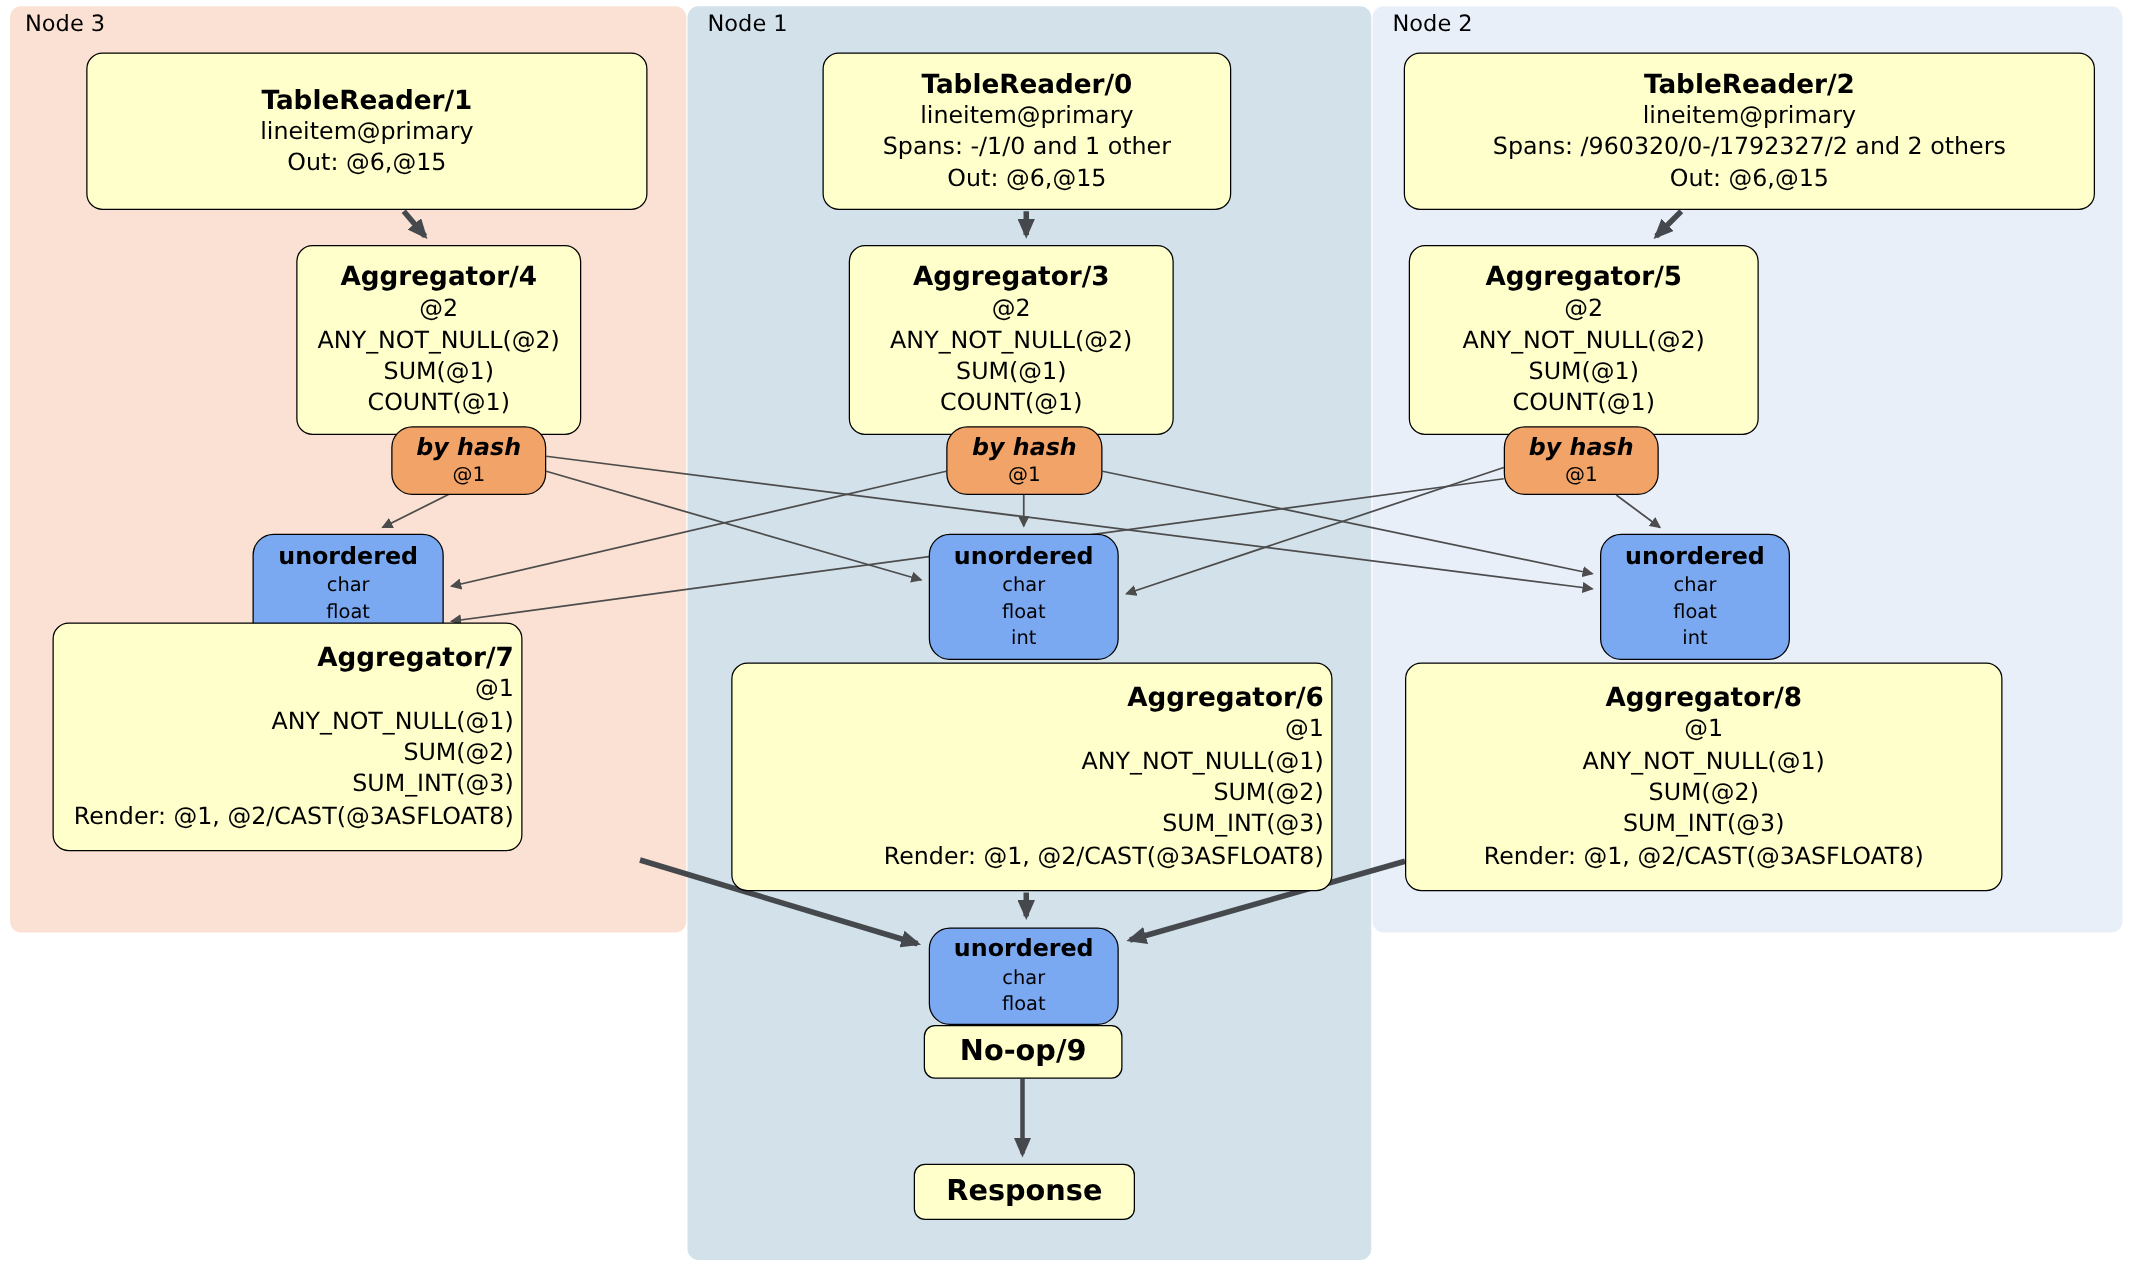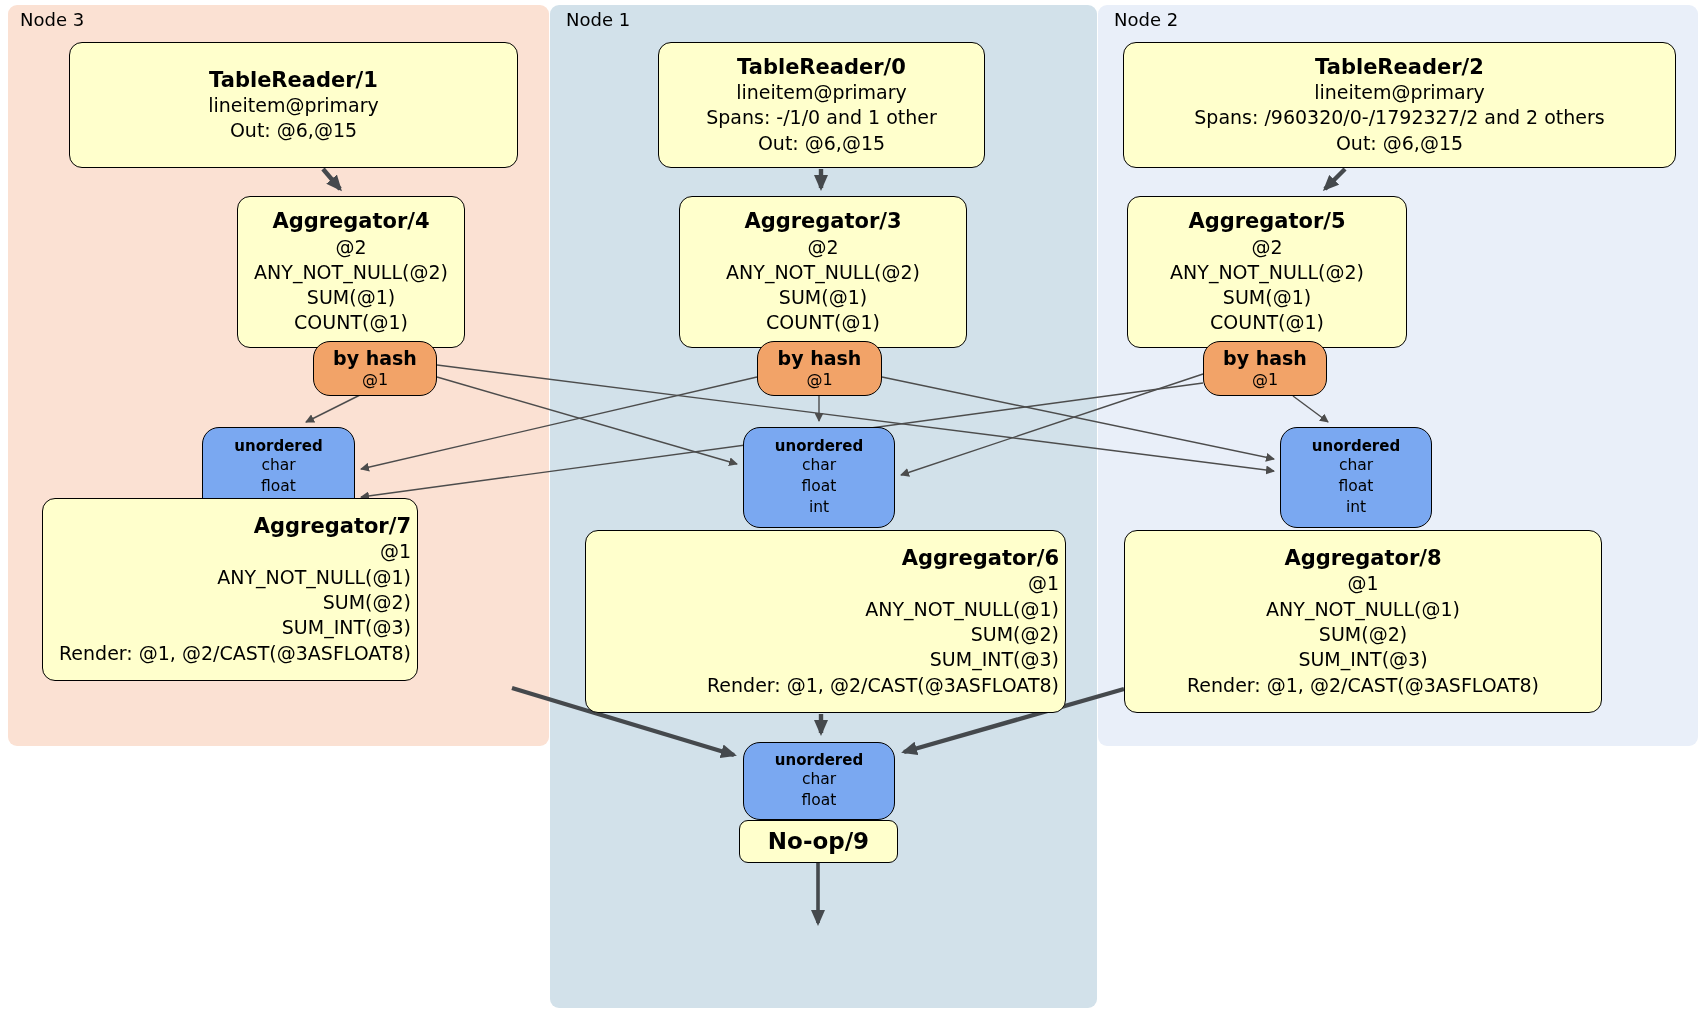--- a/index.html
+++ b/index.html
@@ -51,27 +51,27 @@
     background:var(--c-process_bg);
     border-radius:13px;
     padding:2px 6px;
   }
   .process .box-title { font-weight:bold; font-size:21px; line-height:1.25; }
   .process .box-line  { font-size:19px; line-height:1.33; white-space:nowrap; }
   .router {
     background:var(--c-router_bg);
     border-radius:17px;
   }
-  .router .box-title { font-weight:bold; font-size:19px; line-height:1.15; }
+  .router .box-title { font-weight:bold; font-size:19px; line-height:1.15;font-style:italic; }
   .router .box-line  { font-size:16px; line-height:1.2; }
   .sync {
     background:var(--c-sync_bg);
     border-radius:17px;
   }
-  .sync .box-title { font-weight:bold; font-size:15px; line-height:1.25; }
+  .sync .box-title { font-weight:bold; font-size:19px; line-height:1.25; }
   .sync .box-line  { font-size:15.5px; line-height:1.35; }
   .terminal { border-radius:9px; }
   .terminal .box-title { font-weight:bold; font-size:23px; line-height:1.2; }
 </style>
 </head>
 <body>
 
 <div id="canvas">
 
   <div class="region" style="left:8px; top:5px; width:541px; height:741px; background:var(--c-node3_bg);"></div>
@@ -150,21 +150,21 @@
     <div class="box-line">Render: @1, @2/CAST(@3ASFLOAT8)</div>
   </div>
 
   <div class="node-box process" style="left:658px; top:42px; width:327px; height:126px;">
     <div class="box-title">TableReader/0</div>
     <div class="box-line">lineitem@primary</div>
     <div class="box-line">Spans: -/1/0 and 1 other</div>
     <div class="box-line">Out: @6,@15</div>
   </div>
 
-  <div class="node-box process" style="left:679px; top:196px; width:288px; height:152px;">
+  <div class="node-box process" style="left:679px; top:196px; width:260px; height:152px;">
     <div class="box-title">Aggregator/3</div>
     <div class="box-line">@2</div>
     <div class="box-line">ANY_NOT_NULL(@2)</div>
     <div class="box-line">SUM(@1)</div>
     <div class="box-line">COUNT(@1)</div>
   </div>
 
   <div class="node-box router" style="left:757px; top:341px; width:125px; height:55px;">
     <div class="box-title">by hash</div>
     <div class="box-line">@1</div>
@@ -189,20 +189,23 @@
   <div class="node-box sync" style="left:743px; top:742px; width:152px; height:78px;">
     <div class="box-title">unordered</div>
     <div class="box-line">char</div>
     <div class="box-line">float</div>
   </div>
 
   <div class="node-box process terminal" style="left:739px; top:820px; width:159px; height:43px;">
     <div class="box-title">No-op/9</div>
   </div>
 
+  <div class="node-box process terminal" style="left:731px; top:931px; width:177px; height:45px;">
+    <div class="box-title">Response</div>
+  </div>
 
   <div class="node-box process" style="left:1123px; top:42px; width:553px; height:126px;">
     <div class="box-title">TableReader/2</div>
     <div class="box-line">lineitem@primary</div>
     <div class="box-line">Spans: /960320/0-/1792327/2 and 2 others</div>
     <div class="box-line">Out: @6,@15</div>
   </div>
 
   <div class="node-box process" style="left:1127px; top:196px; width:280px; height:152px;">
     <div class="box-title">Aggregator/5</div>

